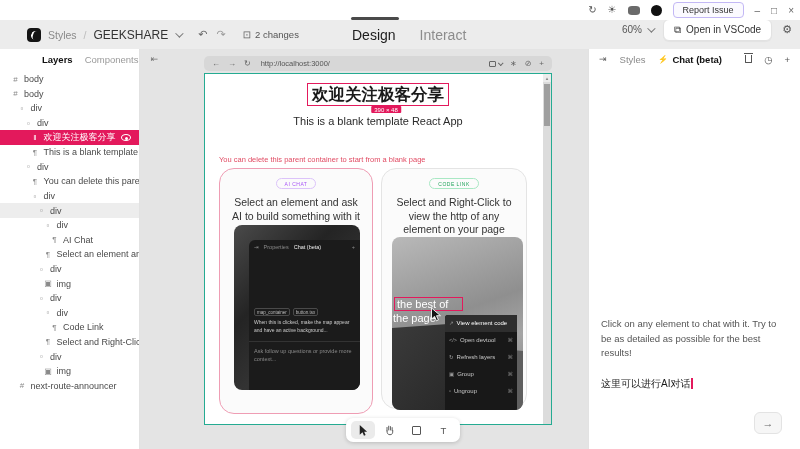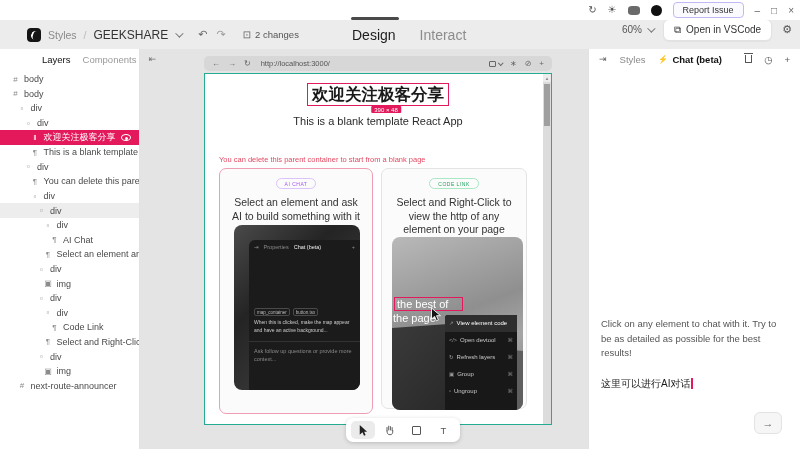--- a/index.html
+++ b/index.html
@@ -34,21 +34,21 @@
   .ttab.active { color:#1d1d1d; }
   .tool-right { position:absolute; right:8px; top:0; height:19px; display:flex; align-items:center; gap:10px; }
   .zoom-ctl { display:flex; align-items:center; gap:5px; font-size:10px; color:#555; }
   .vscode-btn { display:flex; align-items:center; gap:5px; background:#fff; border:1px solid #e2e2e2; border-radius:6px; padding:4px 10px; font-size:10px; color:#333; box-shadow:0 1px 1px rgba(0,0,0,.04); }
   .gear { font-size:11px; color:#555; }
 
   
   .left-panel { position:absolute; left:0; top:49px; width:140px; height:400px; background:#fff; border-right:1px solid #e2e2e2; z-index:20; }
   .lp-tabs { height:20px; display:flex; align-items:center; gap:12px; padding:0 10px; }
   .lp-tab { font-size:9.5px; color:#9a9a9a; }
-  .lp-tab.active { color:#111; font-weight:normal;padding-left:32px; }
+  .lp-tab.active { color:#111; font-weight:bold;padding-left:32px; }
   .lp-collapse { margin-left:auto; font-size:9px; color:#777; }
   .tree { margin-top:3px; }
   .tree-row { height:14.6px; display:flex; align-items:center; gap:4px; font-size:9px; color:#4a4a4a; white-space:nowrap; overflow:hidden; padding-left:calc(11px + var(--d) * 6.5px); }
   .tree-row .li-icon { font-size:8px; color:#8a8a8a; width:9px; text-align:center; flex:none; }
   .tree-row.selected { background:#e3195c; color:#fff; }
   .tree-row.selected .li-icon { color:#fff; }
   .tree-row.hl { background:#ededed; }
   .eye { margin-left:auto; margin-right:8px; width:10px; height:7px; border:1px solid #fff; border-radius:50%; position:relative; flex:none; }
   .eye::after { content:""; position:absolute; left:2.5px; top:1.5px; width:3px; height:3px; background:#fff; border-radius:50%; }
 
@@ -67,21 +67,21 @@
   .fscroll { position:absolute; right:0; top:0; bottom:0; width:8px; background:#dcdcdc; }
   .fscroll .btn { height:8px; background:#ececec; color:#888; font-size:5px; text-align:center; line-height:8px; }
   .fscroll .thumb { position:absolute; top:10px; left:1px; width:6px; height:42px; background:#9f9f9f; }
 
   .frame-heading { text-align:center; margin-top:9px; }
   .frame-heading span { display:inline-block; font-size:16.5px; font-weight:bold; color:#1a1a1a; border:1px solid #e3195c; padding:0 4px; line-height:1.25; }
   .size-badge { position:absolute; top:32px; left:50%; transform:translateX(calc(-50% + 8px)); background:#e3195c; color:#fff; font-size:6px; padding:0.5px 3px; border-radius:1px; z-index:2; }
   .subtitle { text-align:center; font-size:11px; color:#2b2b2b; margin-top:9px; }
   .hint { position:absolute; left:14px; top:81px; font-size:7.5px; color:#e14b63; }
 
-  .card { position:absolute; background:#fbfbfb; border-radius:7px; }
+  .card { position:absolute; background:#fbfbfb; border-radius:15px; }
   .card1 { left:14px; top:94px; width:154px; height:246px; border:1px solid #ef9db4; }
   .card2 { left:176px; top:94px; width:146px; height:241px; border:1px solid #e4e4e4; }
   .pill { display:block; width:fit-content; margin:9px auto 0; font-size:5px; letter-spacing:.5px; border-radius:7px; padding:1.5px 8px; }
   .pill.ai { color:#a855f7; border:1px solid #dcc3fa; }
   .pill.code { color:#22a45c; border:1px solid #a9e8c4; }
   .card-title { font-size:10.5px; color:#333; text-align:center; margin:7px 9px 0; line-height:1.3; }
 
   .img1 { position:absolute; left:14px; top:56px; width:126px; height:165px; border-radius:8px; overflow:hidden;
           background:linear-gradient(135deg,#4a4a4a,#242424 35%,#333 60%,#171717); }
   .mini-panel { position:absolute; left:15px; top:15px; right:0; bottom:0; background:#1b1b1b; border-radius:6px 0 0 0; }

